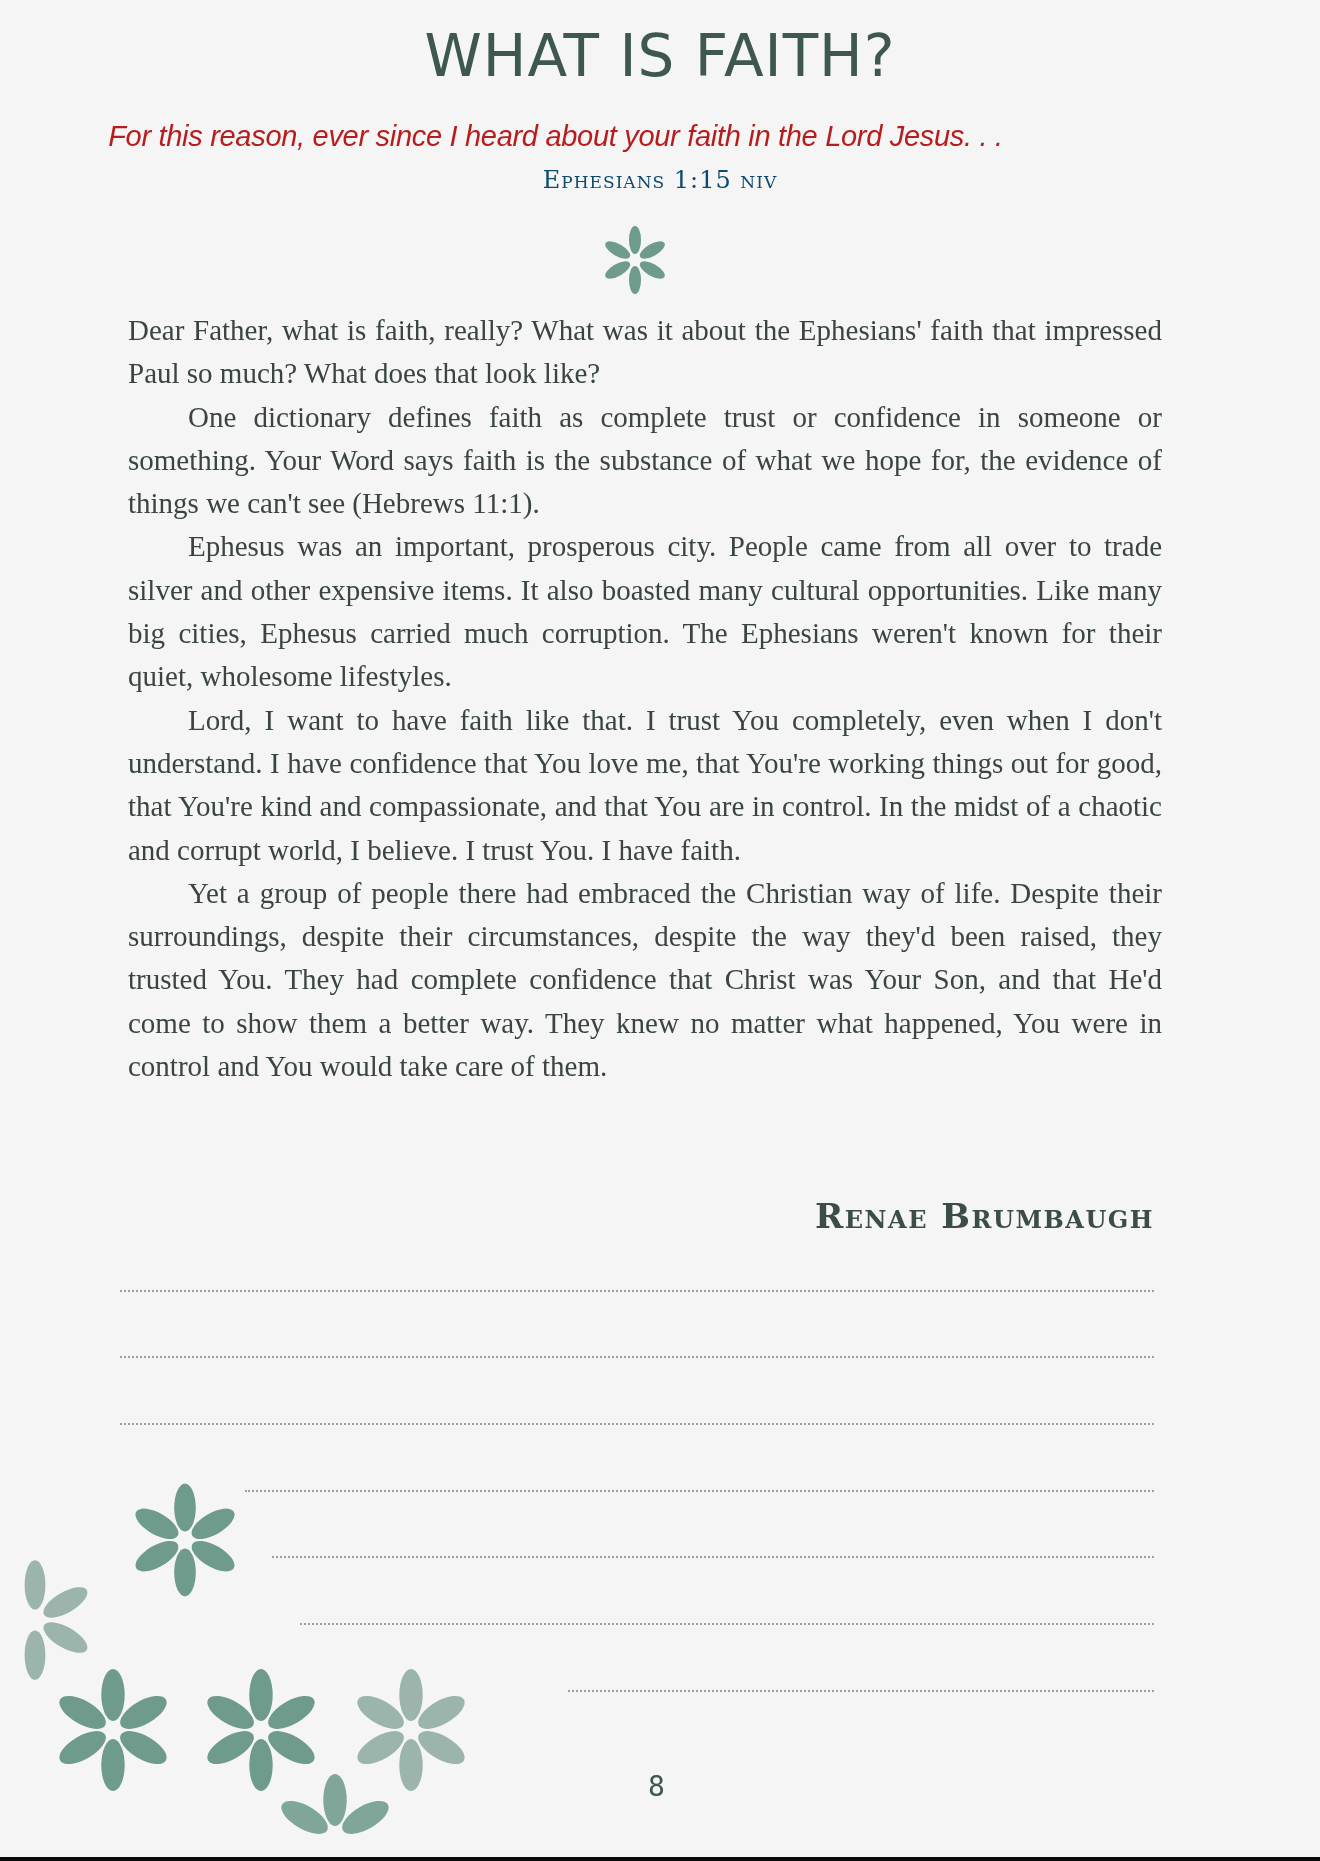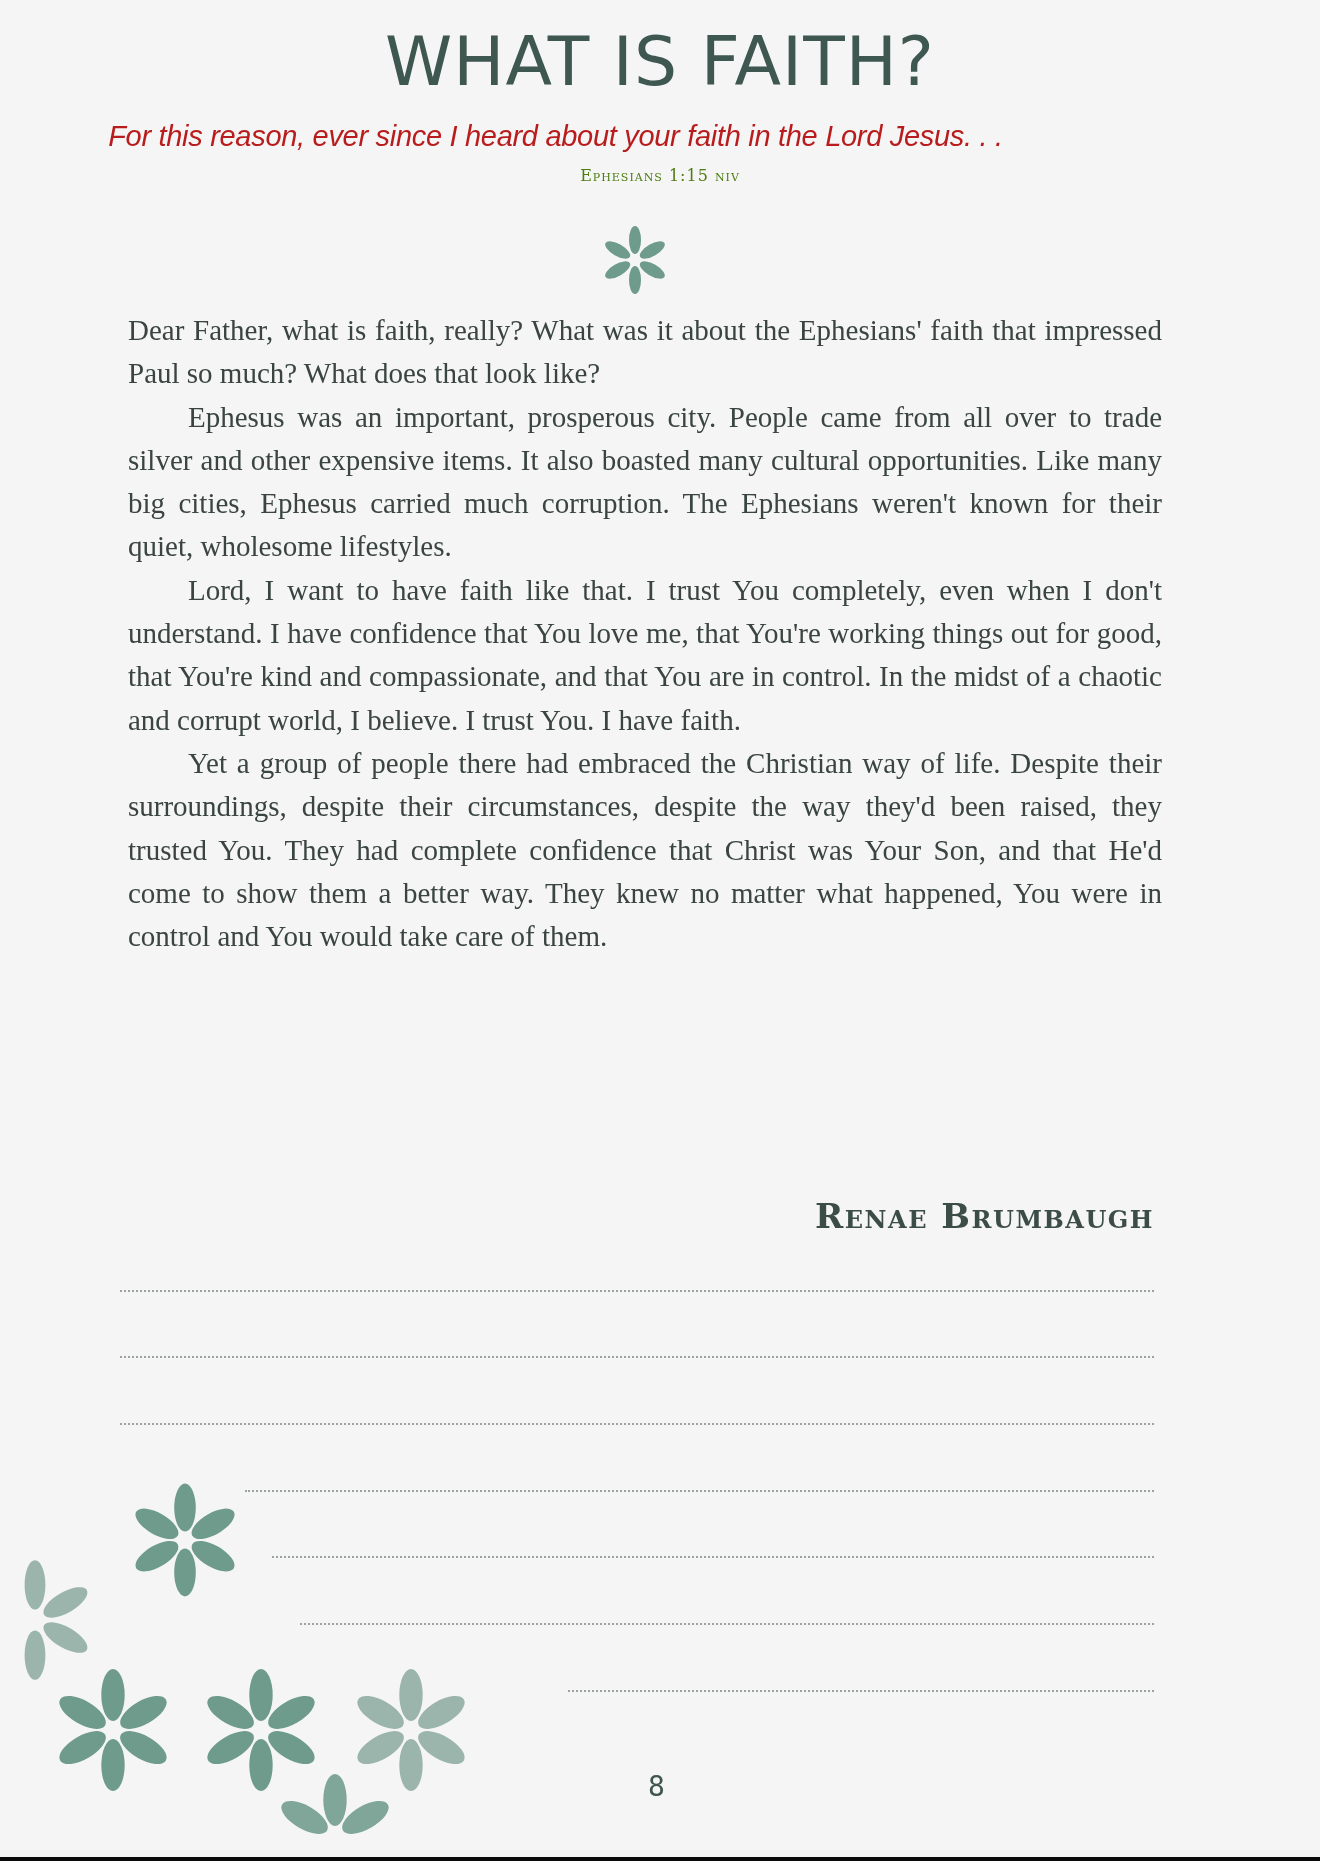--- a/index.html
+++ b/index.html
@@ -8,30 +8,30 @@
     background: #f4f5f4;
     font-family: "DejaVu Serif", "Liberation Serif", serif;
     color: #3b4743;
   }
   .page { position: absolute; left: 0; top: 0; width: 1320px; height: 1857px; background: #f4f5f4; }
   .bottom-bar { position: absolute; left: 0; top: 1857px; width: 1320px; height: 4px; background: #0a0a0a; }
 
   .title {
     position: absolute; left: 0; width: 1320px; top: 22px; text-align: center;
     font-family: "DejaVu Sans", "Liberation Sans", sans-serif;
-    font-size: 68px; letter-spacing: 1px; color: #3f5751; font-weight: normal;
+    font-size: 58px; letter-spacing: 1px; color: #3f5751; font-weight: normal;
   }
   .verse {
     position: absolute; left: 0; width: 1111px; top: 120px; text-align: center;
     font-family: Liberation Sans, sans-serif;
     font-style: italic; font-size: 29px; color: #b91c1c; letter-spacing: -0.3px;
   }
   .verse-ref {
     position: absolute; left: 0; width: 1320px; top: 166px; text-align: center;
-    font-family: "DejaVu Serif", serif; font-size: 16px; color: #4d7c0f;
+    font-family: "DejaVu Serif", serif; font-size: 24px; color: #0c4a6e;
     font-variant: small-caps; letter-spacing: 1px;
   }
   .divider-flower { position: absolute; left: 595px; top: 220px; width: 80px; height: 80px; }
 
   .body-text {
     position: absolute; left: 120px; top: 309px; width: 1034px;
     font-family: "Liberation Serif", "DejaVu Serif", serif;
     font-size: 29px; line-height: 43.3px; color: #3a4541;
     text-align: justify; text-align-last: left; margin-left: 8px;
   }
@@ -74,20 +74,21 @@
         <ellipse cx="0" cy="-20" rx="6" ry="14" transform="rotate(120)"></ellipse>
         <ellipse cx="0" cy="-20" rx="6" ry="14" transform="rotate(180)"></ellipse>
         <ellipse cx="0" cy="-20" rx="6" ry="14" transform="rotate(240)"></ellipse>
         <ellipse cx="0" cy="-20" rx="6" ry="14" transform="rotate(300)"></ellipse>
       </g>
     </svg>
   </div>
 
   <div class="body-text">
     <p>Dear Father, what is faith, really? What was it about the Ephesians' faith that impressed Paul so much? What does that look like?</p>
+    <p class="indent">One dictionary defines faith as complete trust or confidence in someone or something. Your Word says faith is the substance of what we hope for, the evidence of things we can't see (Hebrews 11:1).</p>
     <p class="indent">Ephesus was an important, prosperous city. People came from all over to trade silver and other expensive items. It also boasted many cultural opportunities. Like many big cities, Ephesus carried much corruption. The Ephesians weren't known for their quiet, wholesome lifestyles.</p>
     <p class="indent">Lord, I want to have faith like that. I trust You completely, even when I don't understand. I have confidence that You love me, that You're working things out for good, that You're kind and compassionate, and that You are in control. In the midst of a chaotic and corrupt world, I believe. I trust You. I have faith.</p>
     <p class="indent">Yet a group of people there had embraced the Christian way of life. Despite their surroundings, despite their circumstances, despite the way they'd been raised, they trusted You. They had complete confidence that Christ was Your Son, and that He'd come to show them a better way. They knew no matter what happened, You were in control and You would take care of them.</p>
   </div>
 
   <div class="author">Renae Brumbaugh</div>
 
   <div class="line" style="left:120px; width:1034px; top:1290px;"></div>
   <div class="line" style="left:120px; width:1034px; top:1356px;"></div>
   <div class="line" style="left:120px; width:1034px; top:1423px;"></div>

